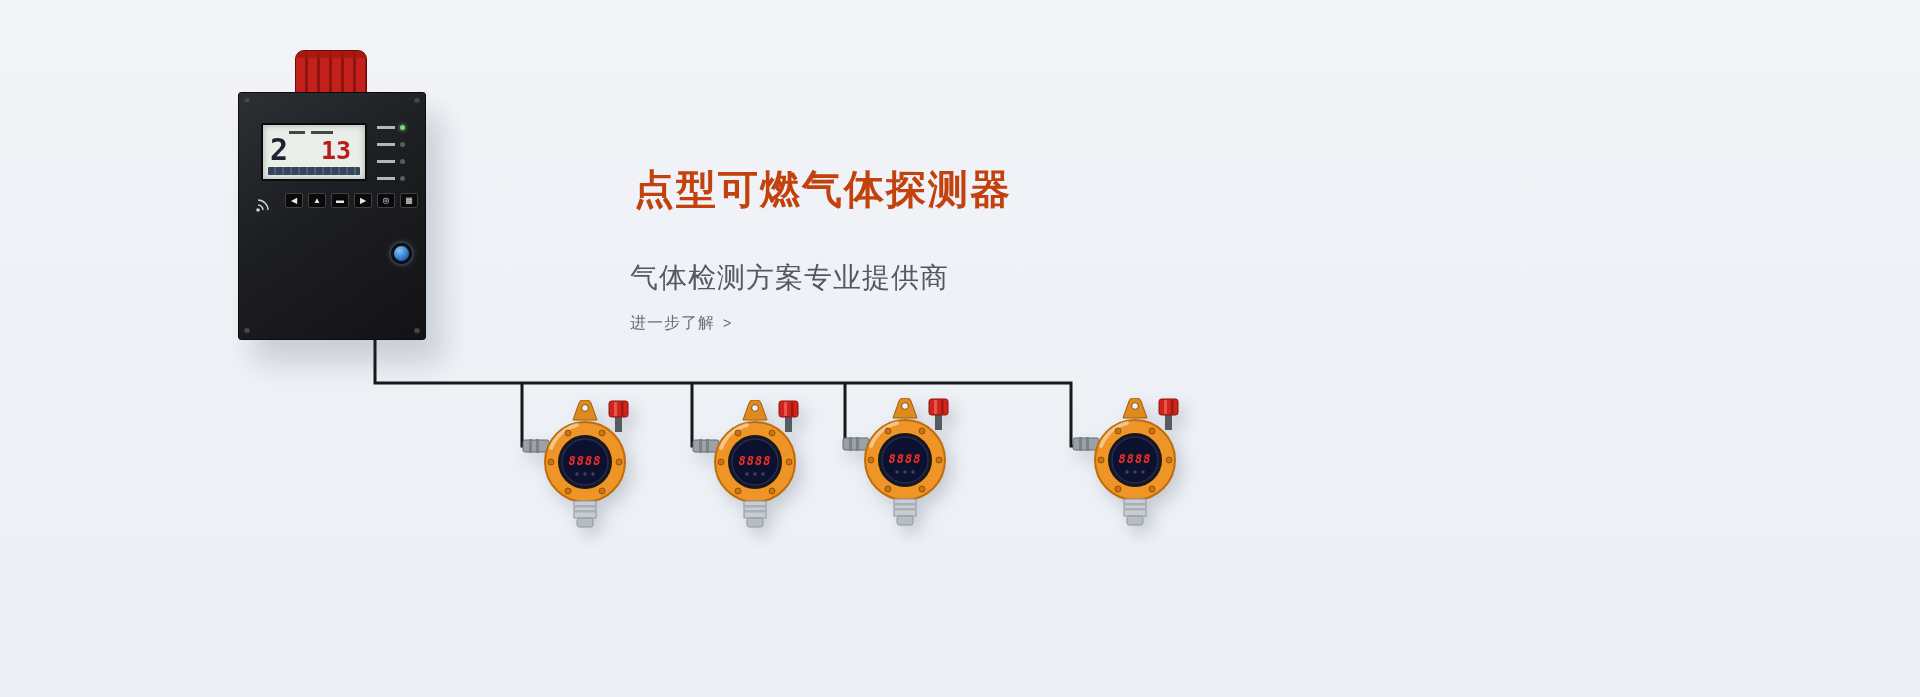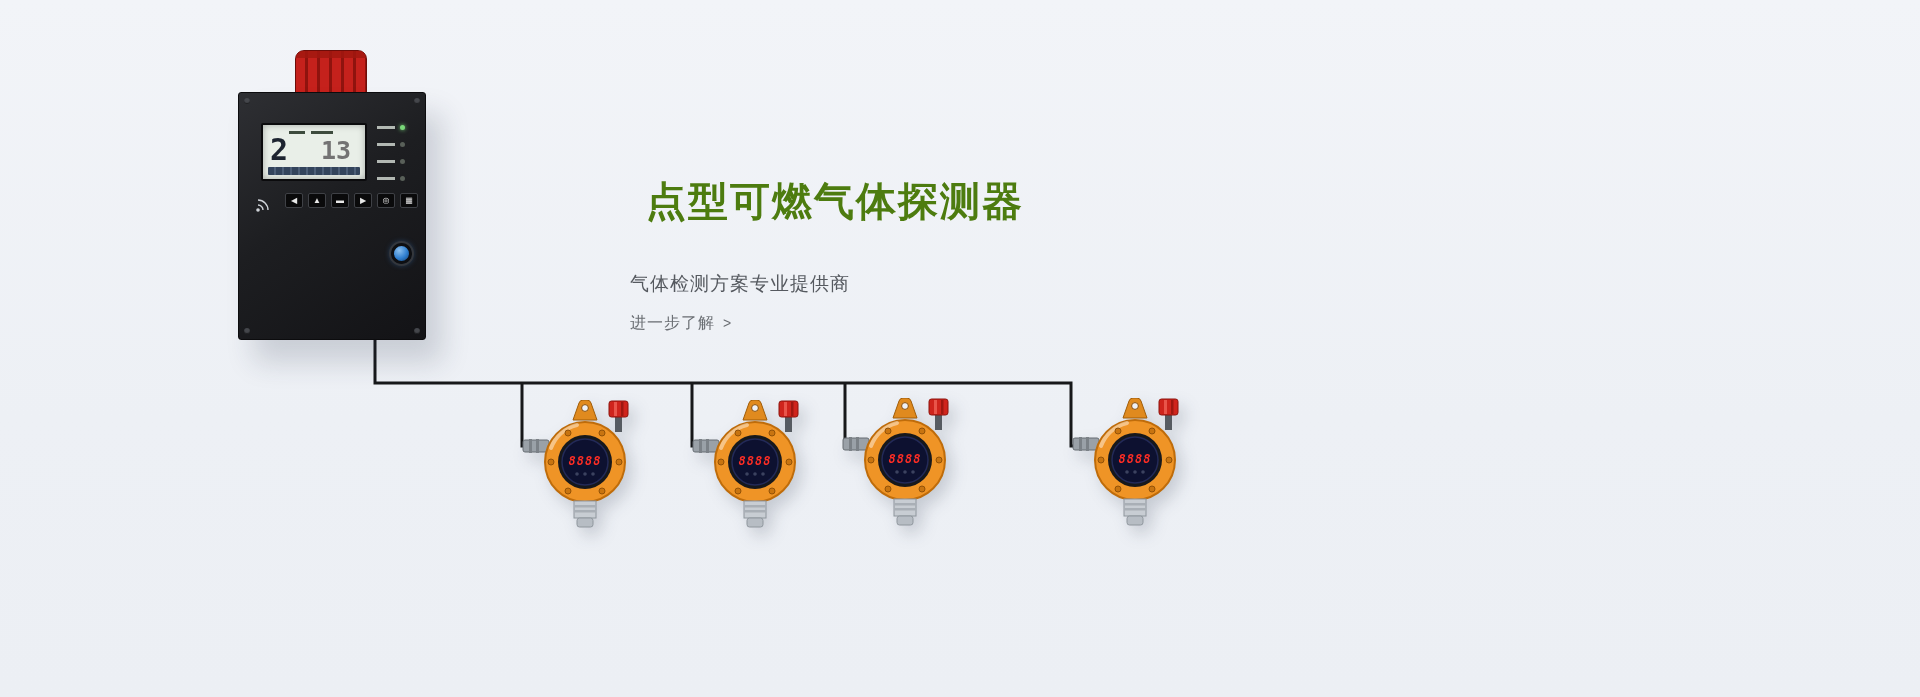--- a/index.html
+++ b/index.html
@@ -7,25 +7,25 @@
   body {
     width: 1920px; height: 697px;
     position: relative; overflow: hidden;
     font-family: "Liberation Sans", sans-serif;
     background: linear-gradient(180deg, #f2f4f8 0%, #edf0f5 60%, #ecEFf4 100%);
   }
 
   
   .hero-text { position: absolute; left: 630px; top: 158px; }
   .hero-title {
-    margin: 16px; font-size: 40px; font-weight: 700;
-    color: #4d7c0f; letter-spacing: 2px;
+    margin: 4px; font-size: 40px; font-weight: 700;
+    color: #c2410c; letter-spacing: 2px;
   }
   .hero-subtitle {
-    margin-top: 42px; font-size: 19px; color: #55595f; letter-spacing: 1px;
+    margin-top: 42px; font-size: 28px; color: #55595f; letter-spacing: 1px;
   }
   .hero-cta {
     margin-top: 16px; font-size: 16px; color: #6a6e73;
     cursor: pointer; display: inline-block; letter-spacing: 1px;
   }
   .hero-cta .arrow { margin-left: 8px; font-size: 14px; }
 
   
   .beacon {
     position: absolute; left: 295px; top: 50px; width: 72px; height: 46px;
@@ -59,21 +59,21 @@
   }
   .lcd-label-bar { position: absolute; height: 3px; background: #3d4b3d; top: 6px; }
   .lcd-label-bar.a { left: 26px; width: 16px; }
   .lcd-label-bar.b { left: 48px; width: 22px; }
   .lcd-val-left {
     position: absolute; left: 7px; top: 10px; font-family: "DejaVu Sans Mono", monospace;
     font-size: 30px; font-weight: 700; color: #1d2430; line-height: 1;
   }
   .lcd-val-right {
     position: absolute; right: 14px; top: 13px; font-family: "DejaVu Sans Mono", monospace;
-    font-size: 25px; font-weight: 700; color: #737373; line-height: 1;
+    font-size: 25px; font-weight: 700; color: #b91c1c; line-height: 1;
   }
   .lcd-bottom-strip {
     position: absolute; left: 5px; right: 5px; bottom: 4px; height: 8px;
     background: repeating-linear-gradient(90deg, #33445c 0 6px, #4d5f78 6px 8px);
     border-radius: 1px;
   }
 
   .ind-grid {
     position: absolute; left: 138px; top: 32px; width: 38px; height: 56px;
     display: flex; flex-direction: column; justify-content: space-between;

